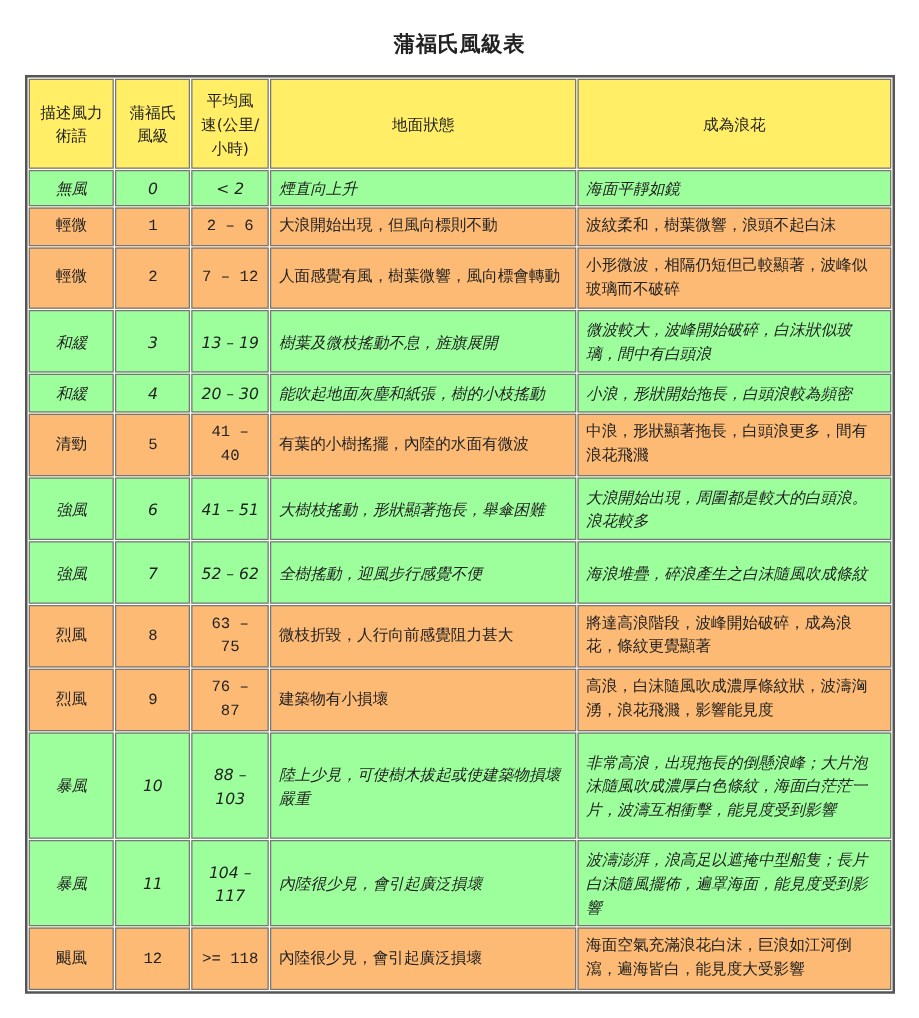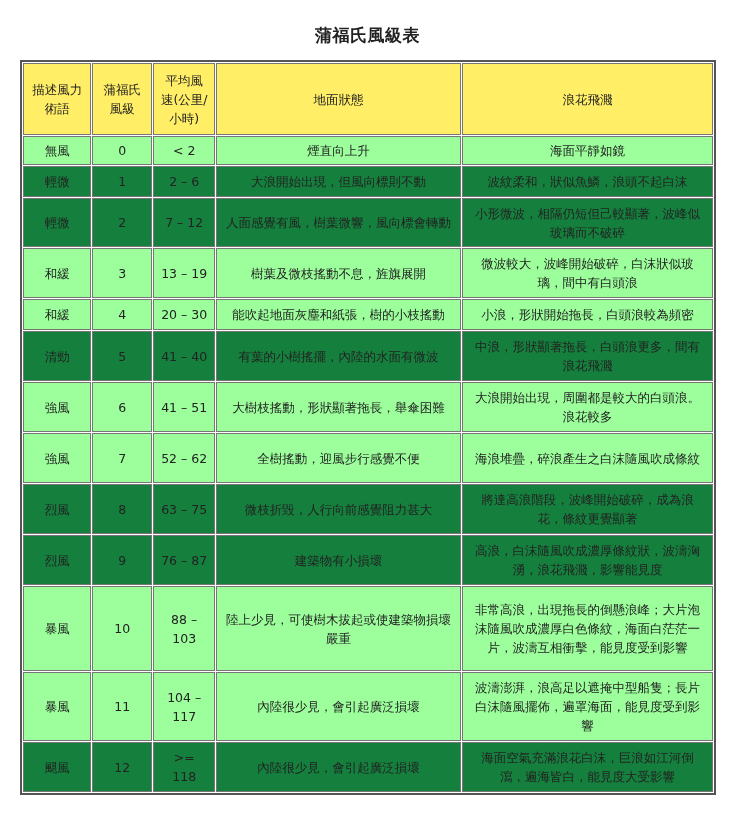--- a/index.html
+++ b/index.html
@@ -7,24 +7,24 @@
   .title { text-align: center; font-size: 17px; font-weight: bold; margin: 0; padding-top: 24px; height: 38px; letter-spacing: 0.5px; border-radius: 30px; }
   table.beaufort {
     position: absolute; left: 20px; top: 60px; width: 696px;
     border: 2px solid #555; border-collapse: separate; border-spacing: 1px;
     font-size: 12.5px; table-layout: fixed;
   }
   table.beaufort td, table.beaufort th {
     border: 1px solid #777; padding: 3px 6px; line-height: 19px; vertical-align: middle;
   }
   th { background: #ffee66; font-weight: normal; text-align: center; height: 64px; }
-  tr.green td { background: #9cff9c; }
-  tr.cream td { background: #15803d; }
+  tr.green td { background: #9cff9c; font-style: italic; }
+  tr.cream td { background: #fdba74; font-family: Liberation Mono, monospace; }
   td.c { text-align: center; }
-  td.l { text-align: center; }
+  td.l { text-align: left; }
   col.c1 { width: 64px; } col.c2 { width: 56px; } col.c3 { width: 58px; } col.c4 { width: 229px; } col.c5 { width: 235px; }
 </style>
 </head>
 <body>
 
 <h1 class="title">蒲福氏風級表</h1>
 
 <table class="beaufort">
   <colgroup>
       <col class="c1">
@@ -32,37 +32,37 @@
       <col class="c3">
       <col class="c4">
       <col class="c5">
     </colgroup>
   <thead>
     <tr>
       <th>描述風力術語</th>
       <th>蒲福氏風級</th>
       <th>平均風速(公里/小時)</th>
       <th>地面狀態</th>
-      <th>浪花飛濺</th>
+      <th>成為浪花</th>
     </tr>
   </thead>
   <tbody id="tbody">
       <tr class="green" style="height: 29px;">
         <td class="c">無風</td>
         <td class="c">0</td>
         <td class="c">&lt; 2</td>
         <td class="l">煙直向上升</td>
         <td class="l">海面平靜如鏡</td>
       </tr>
       <tr class="cream" style="height: 31px;">
         <td class="c">輕微</td>
         <td class="c">1</td>
         <td class="c">2 – 6</td>
         <td class="l">大浪開始出現，但風向標則不動</td>
-        <td class="l">波紋柔和，狀似魚鱗，浪頭不起白沫</td>
+        <td class="l">波紋柔和，樹葉微響，浪頭不起白沫</td>
       </tr>
       <tr class="cream" style="height: 49px;">
         <td class="c">輕微</td>
         <td class="c">2</td>
         <td class="c">7 – 12</td>
         <td class="l">人面感覺有風，樹葉微響，風向標會轉動</td>
         <td class="l">小形微波，相隔仍短但己較顯著，波峰似玻璃而不破碎</td>
       </tr>
       <tr class="green" style="height: 50px;">
         <td class="c">和緩</td>

